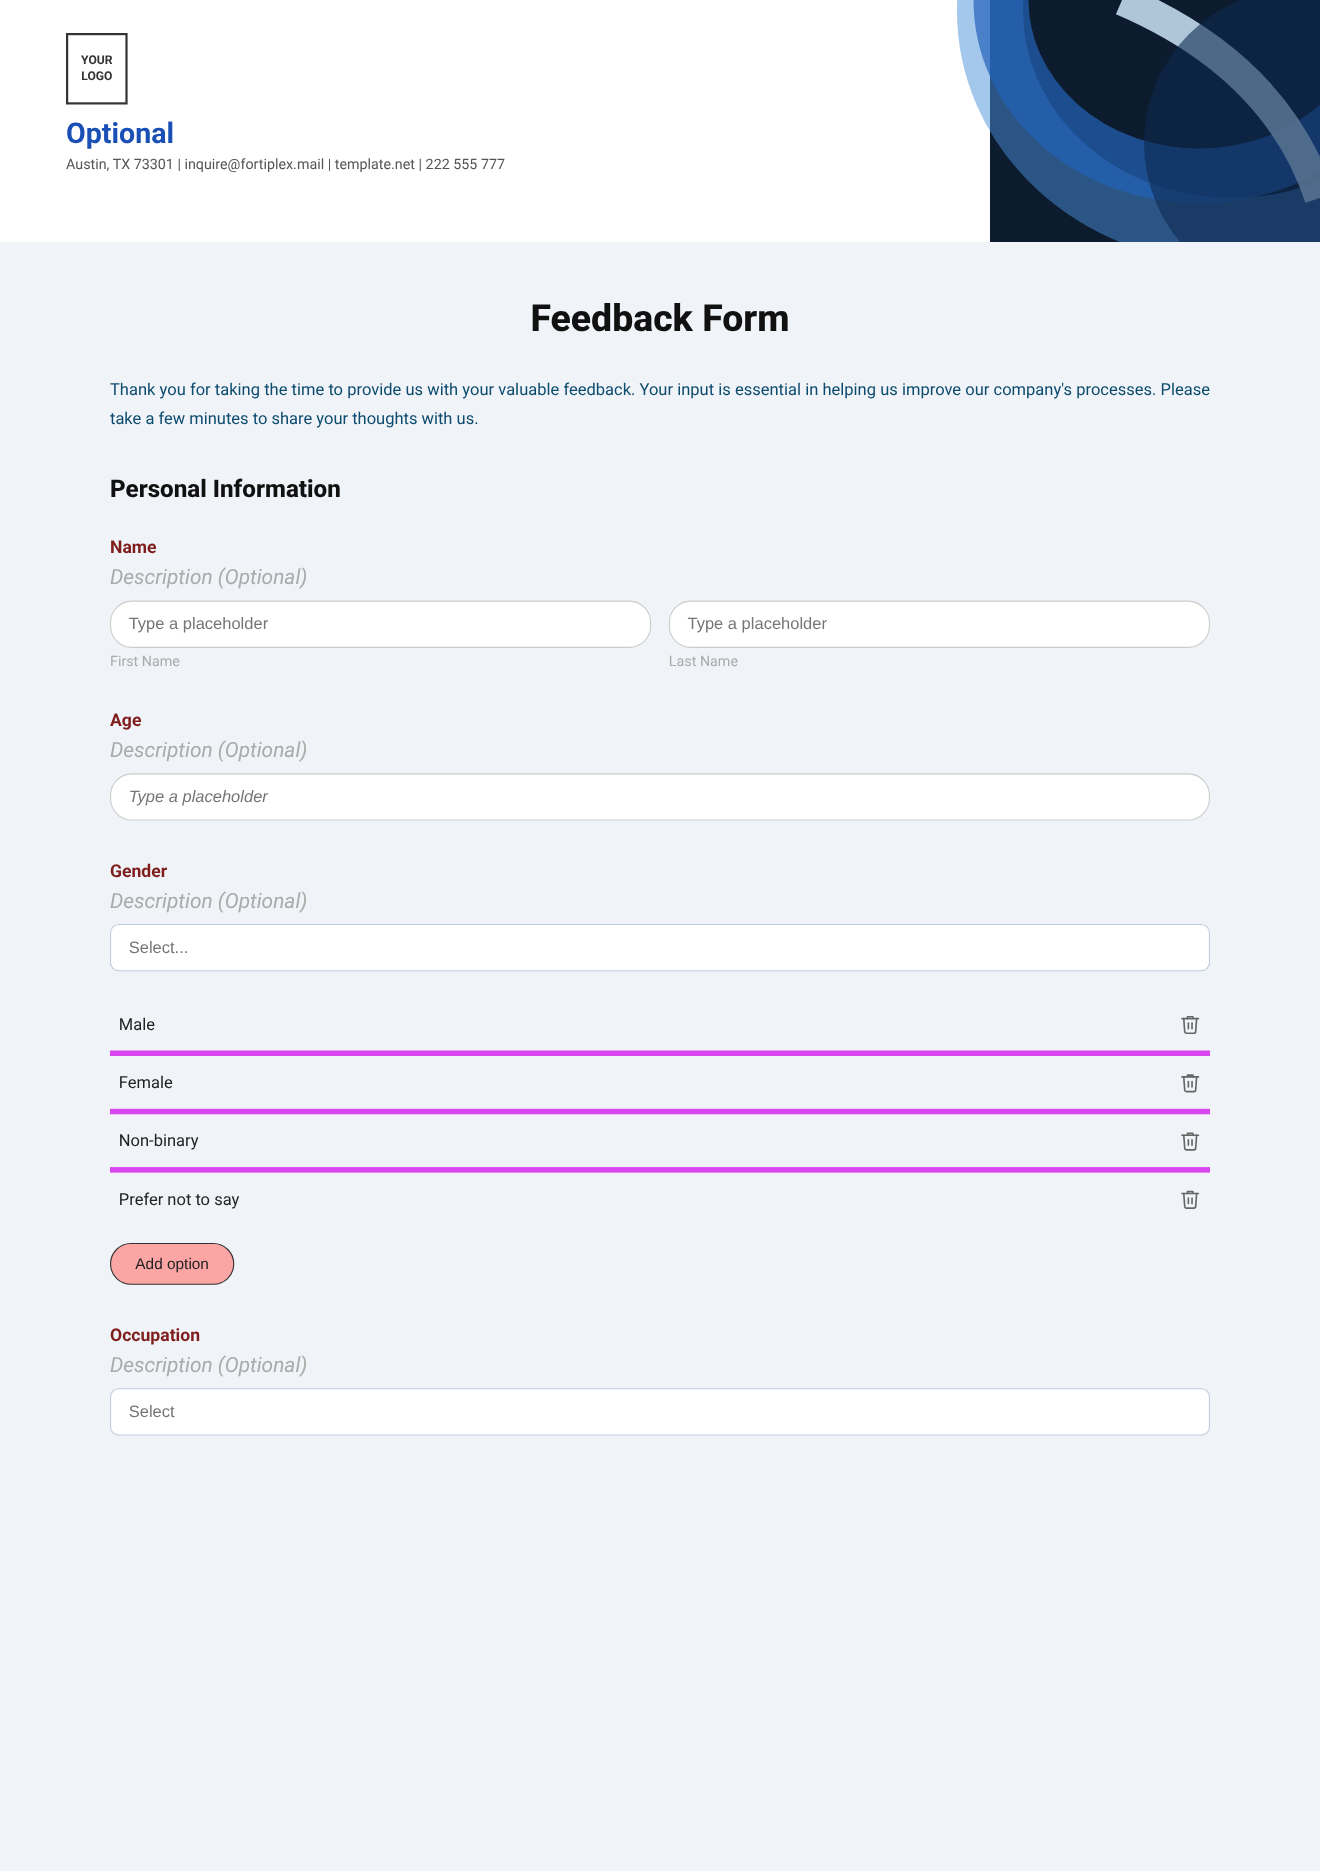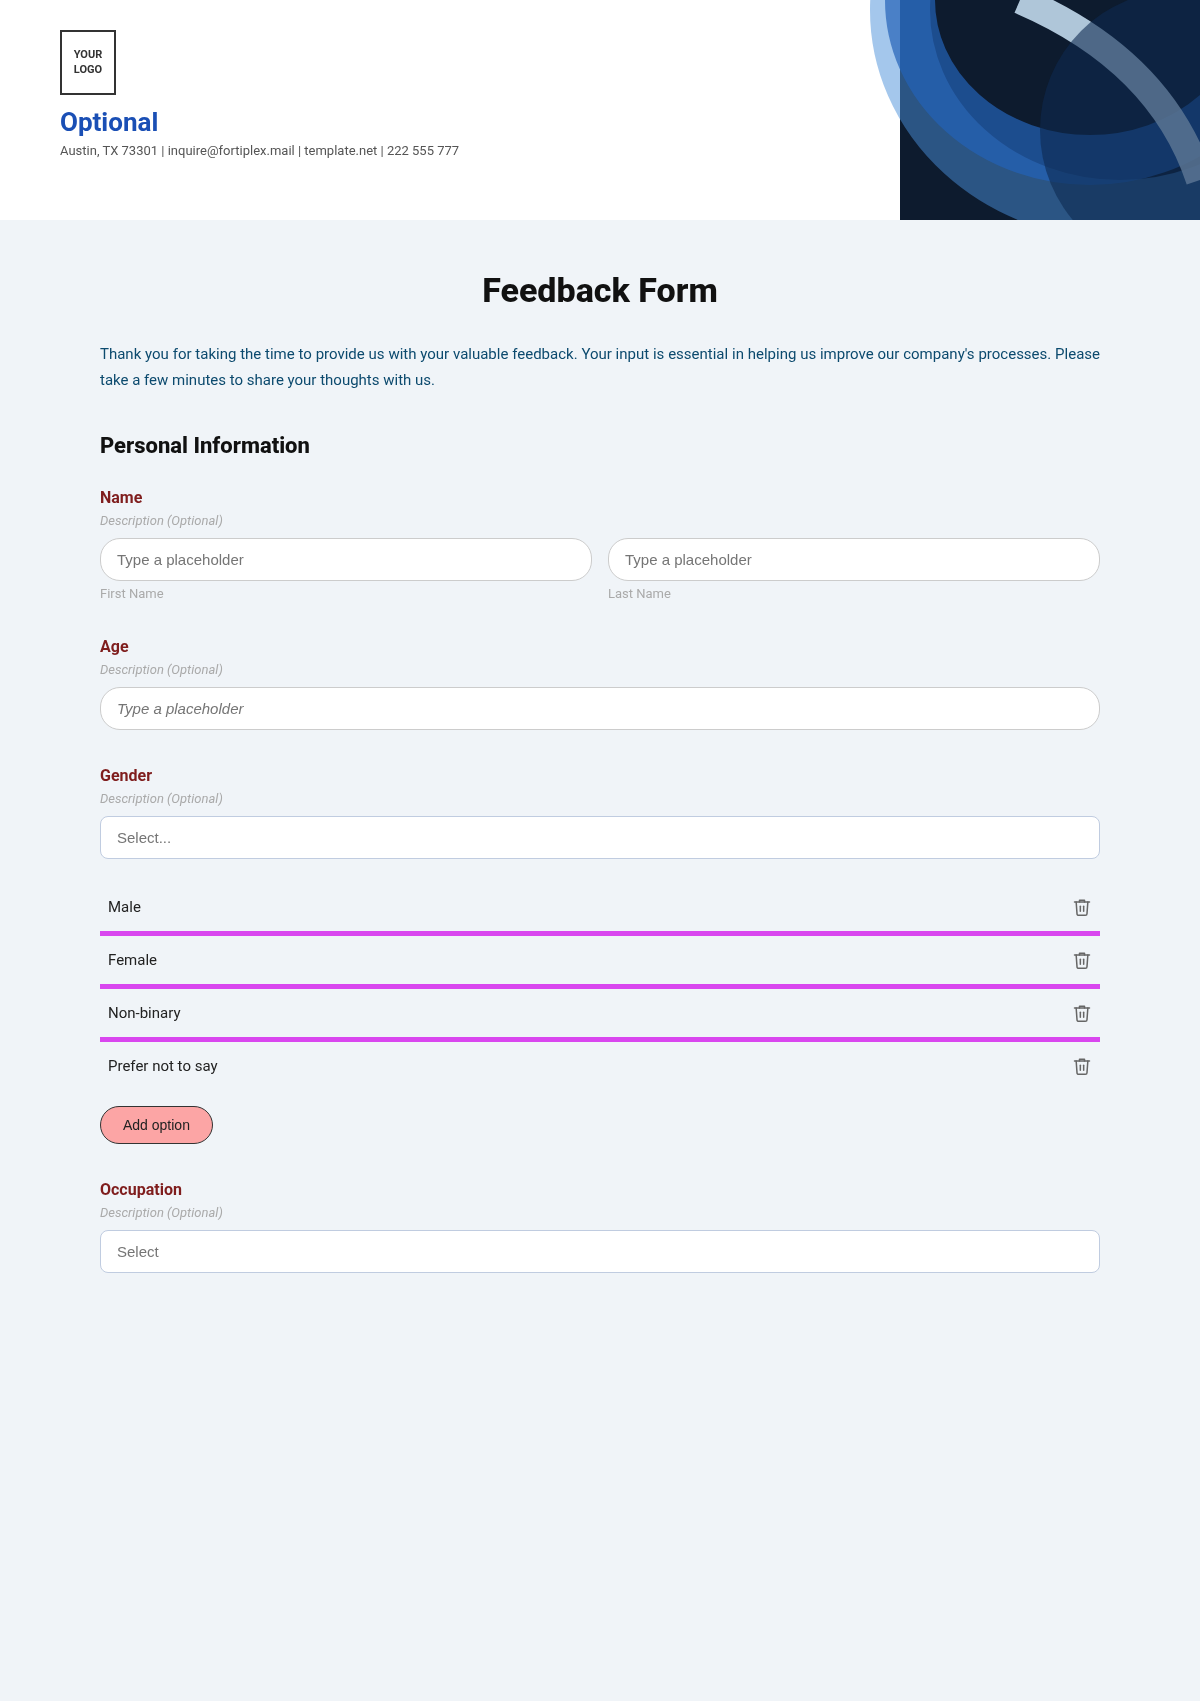--- a/index.html
+++ b/index.html
@@ -91,21 +91,21 @@
     }
 
     .field-label {
       font-size: 16px;
       font-weight: 700;
       color: #7f1d1d;
       margin-bottom: 6px;
     }
 
     .field-description {
-      font-size: 13px;
+      font-size: 19px;
       color: #aaa;
       font-style: italic;
       margin-bottom: 10px;
     }
 
     .input-row {
       display: flex;
       gap: 16px;
     }
 

